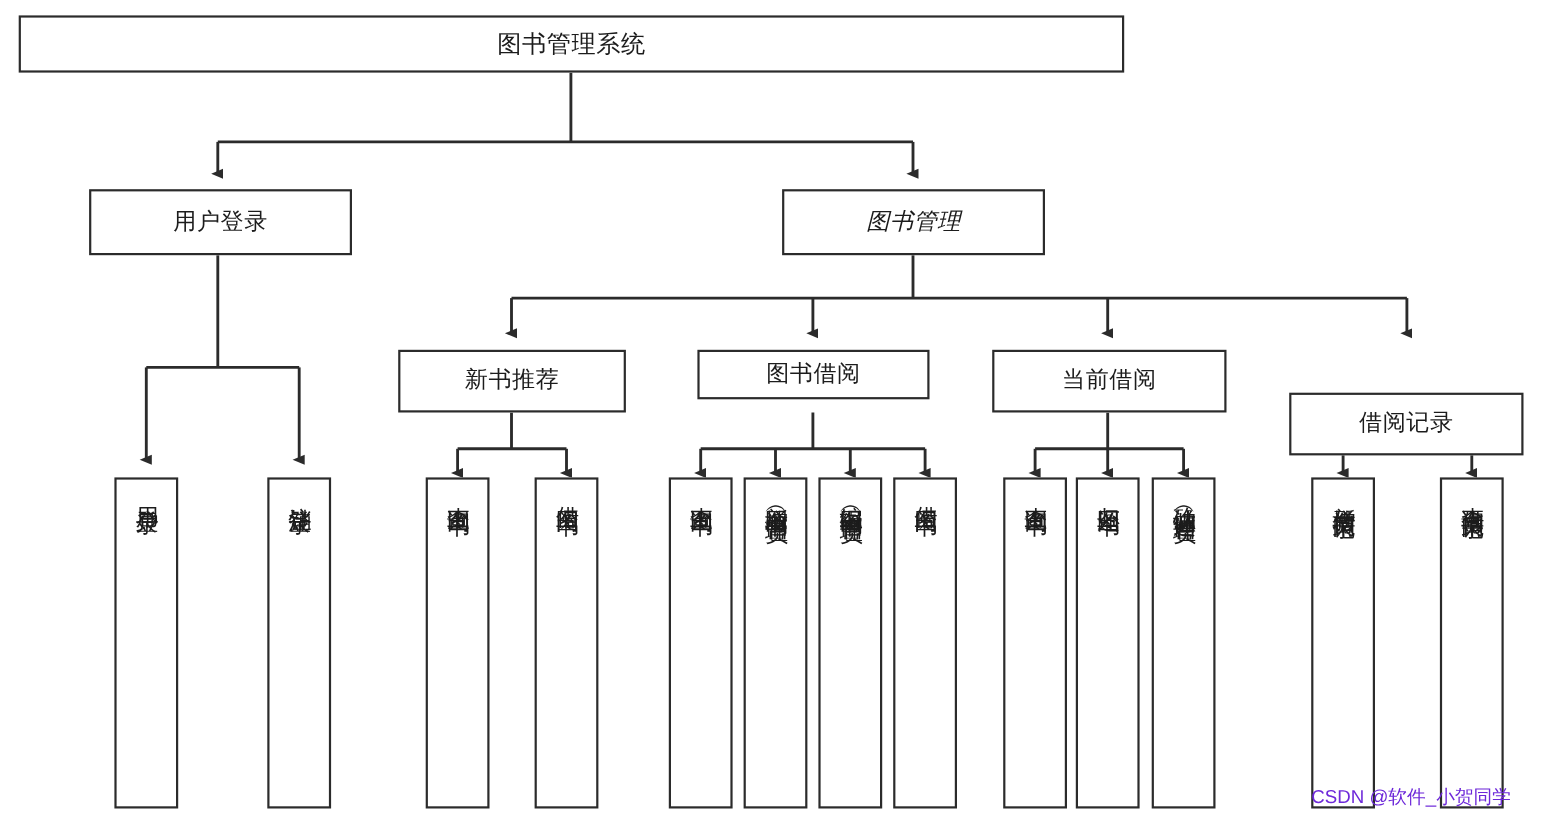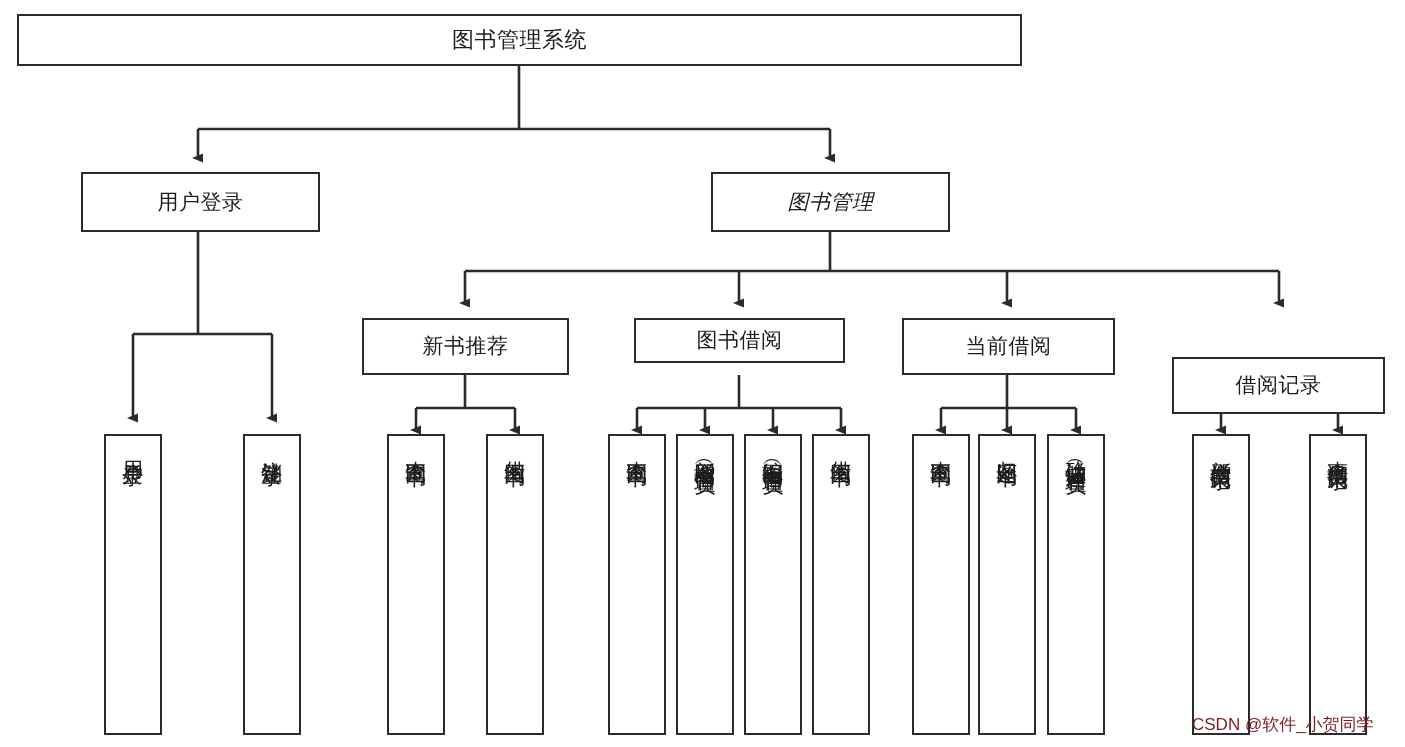--- a/index.html
+++ b/index.html
@@ -56,21 +56,21 @@
     line-height: 1.32;
     letter-spacing: 2px;
     white-space: nowrap;
     text-align: left;
   }
   #watermark {
     position: absolute;
     left: 1192px;
     top: 713px;
     font-size: 17px;
-    color: #7f1d1d;
+    color: #6d28d9;
     z-index: 5;
     white-space: nowrap;
     font-family: "Liberation Sans", "DejaVu Sans", sans-serif;
   }
 </style>
 </head>
 <body>
 
 <div id="canvas">
 

